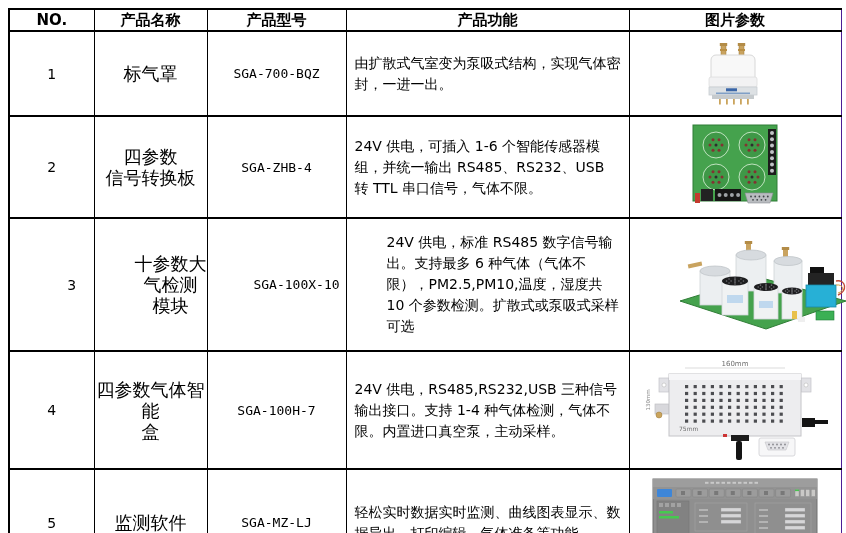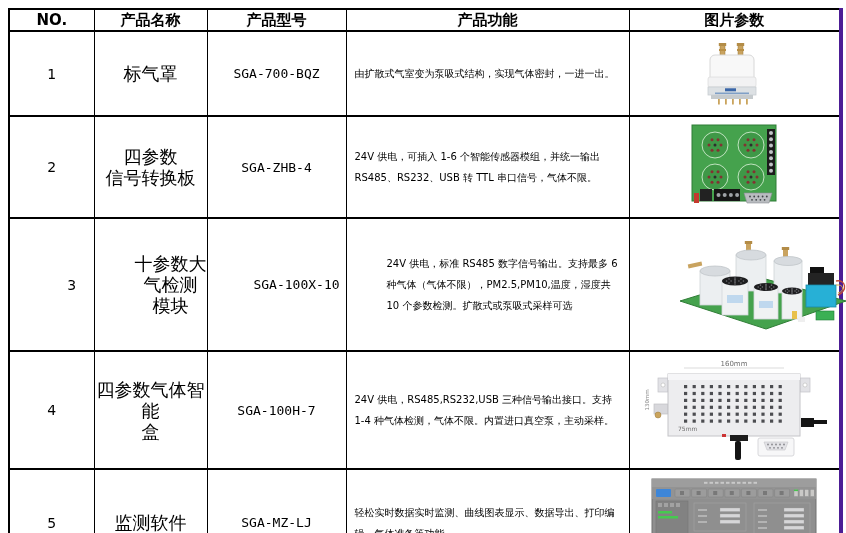--- a/index.html
+++ b/index.html
@@ -1,29 +1,29 @@
 <!DOCTYPE html>
 <html><head>
 <meta charset="utf-8">
 <style>
   html,body{margin:0;padding:0;width:846px;height:533px;background:#ffffff;overflow:hidden;
     font-family:"DejaVu Sans",sans-serif;color:#000;}
   table{border-collapse:collapse;table-layout:fixed;width:832px;margin:8px 0 0 8px;}
   th,td{border-left:1px solid #000;border-right:1px solid #000;
     border-top:2px solid #000;border-bottom:2px solid #000;padding:0;}
   th:first-child,td:first-child{border-left:2px solid #000;margin-top:20px;}
-  th:last-child,td:last-child{border-right:4px solid #4c1d95;}
+  th:last-child,td:last-child{border-right:1px solid #4c1d95;}
   th{height:20px;font-size:15px;font-weight:bold;text-align:center;}
   td{vertical-align:middle;}
   tr.r1 td{height:75px;} tr.r2 td{height:92px;} tr.r3 td{height:123px;padding-left:40px;}
   tr.r4 td{height:108px;} tr.r5 td{height:97px;}
   td.no{text-align:center;font-size:14px;}
   td.name{text-align:center;font-size:18px;line-height:21px;white-space:pre-line;}
   td.model{text-align:center;font-size:13px;font-family:"DejaVu Sans Mono",monospace;margin-left:27px;}
-  td.func{text-align:left;font-size:10px;line-height:21px;padding:4px 8px;}
+  td.func{text-align:left;font-size:14px;line-height:21px;padding:4px 8px;}
   td.img{text-align:center;margin-left:32px;}
   td.img svg{vertical-align:middle;}
 </style>
 </head>
 <body>
 
 <table>
   <colgroup>
     <col style="width:85px">
       <col style="width:113px">

